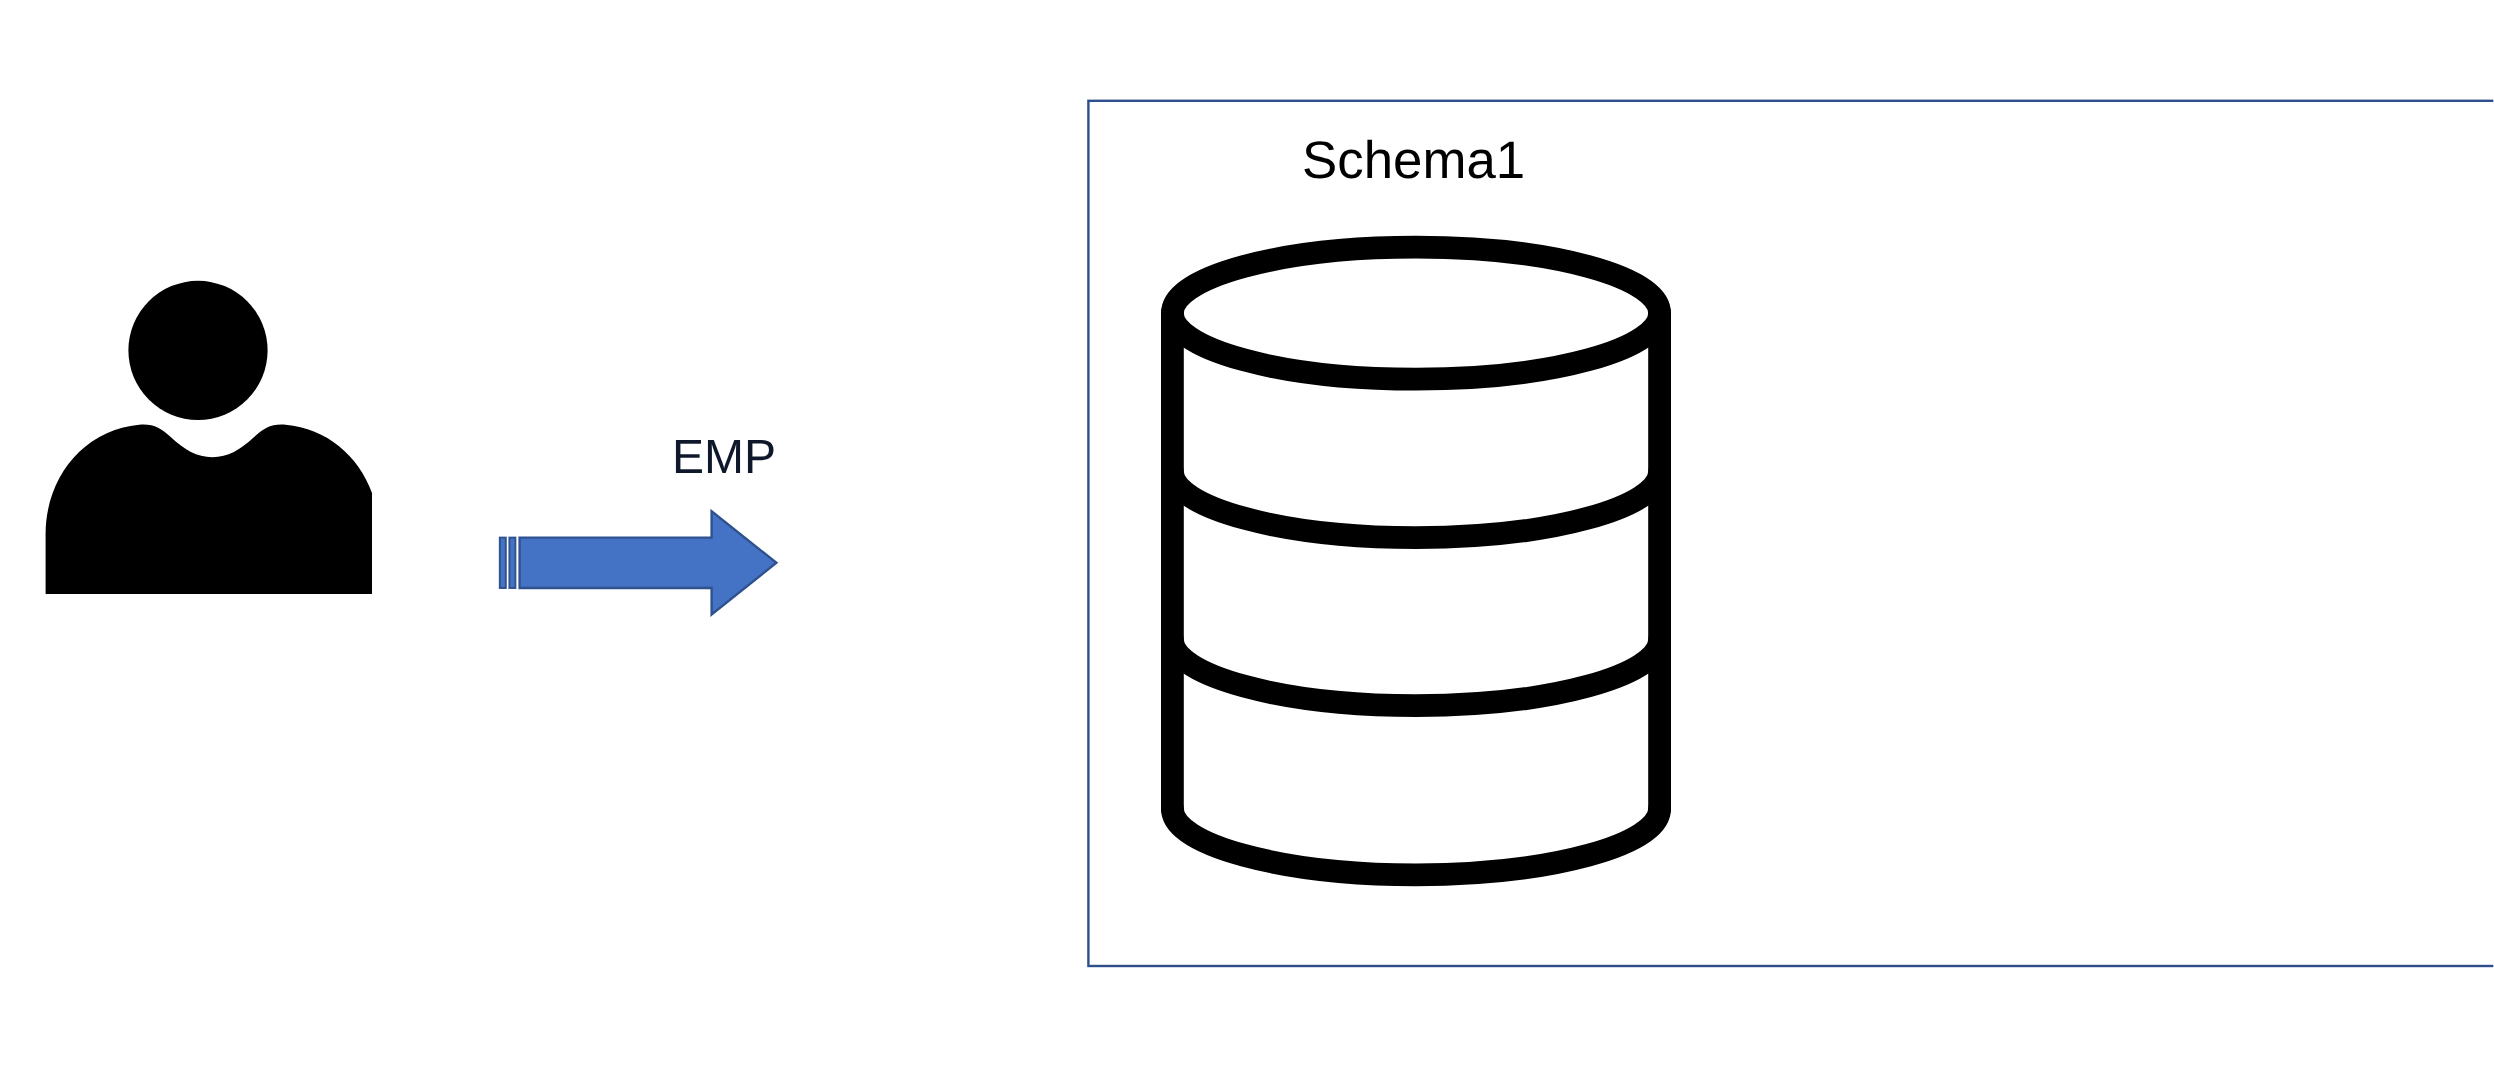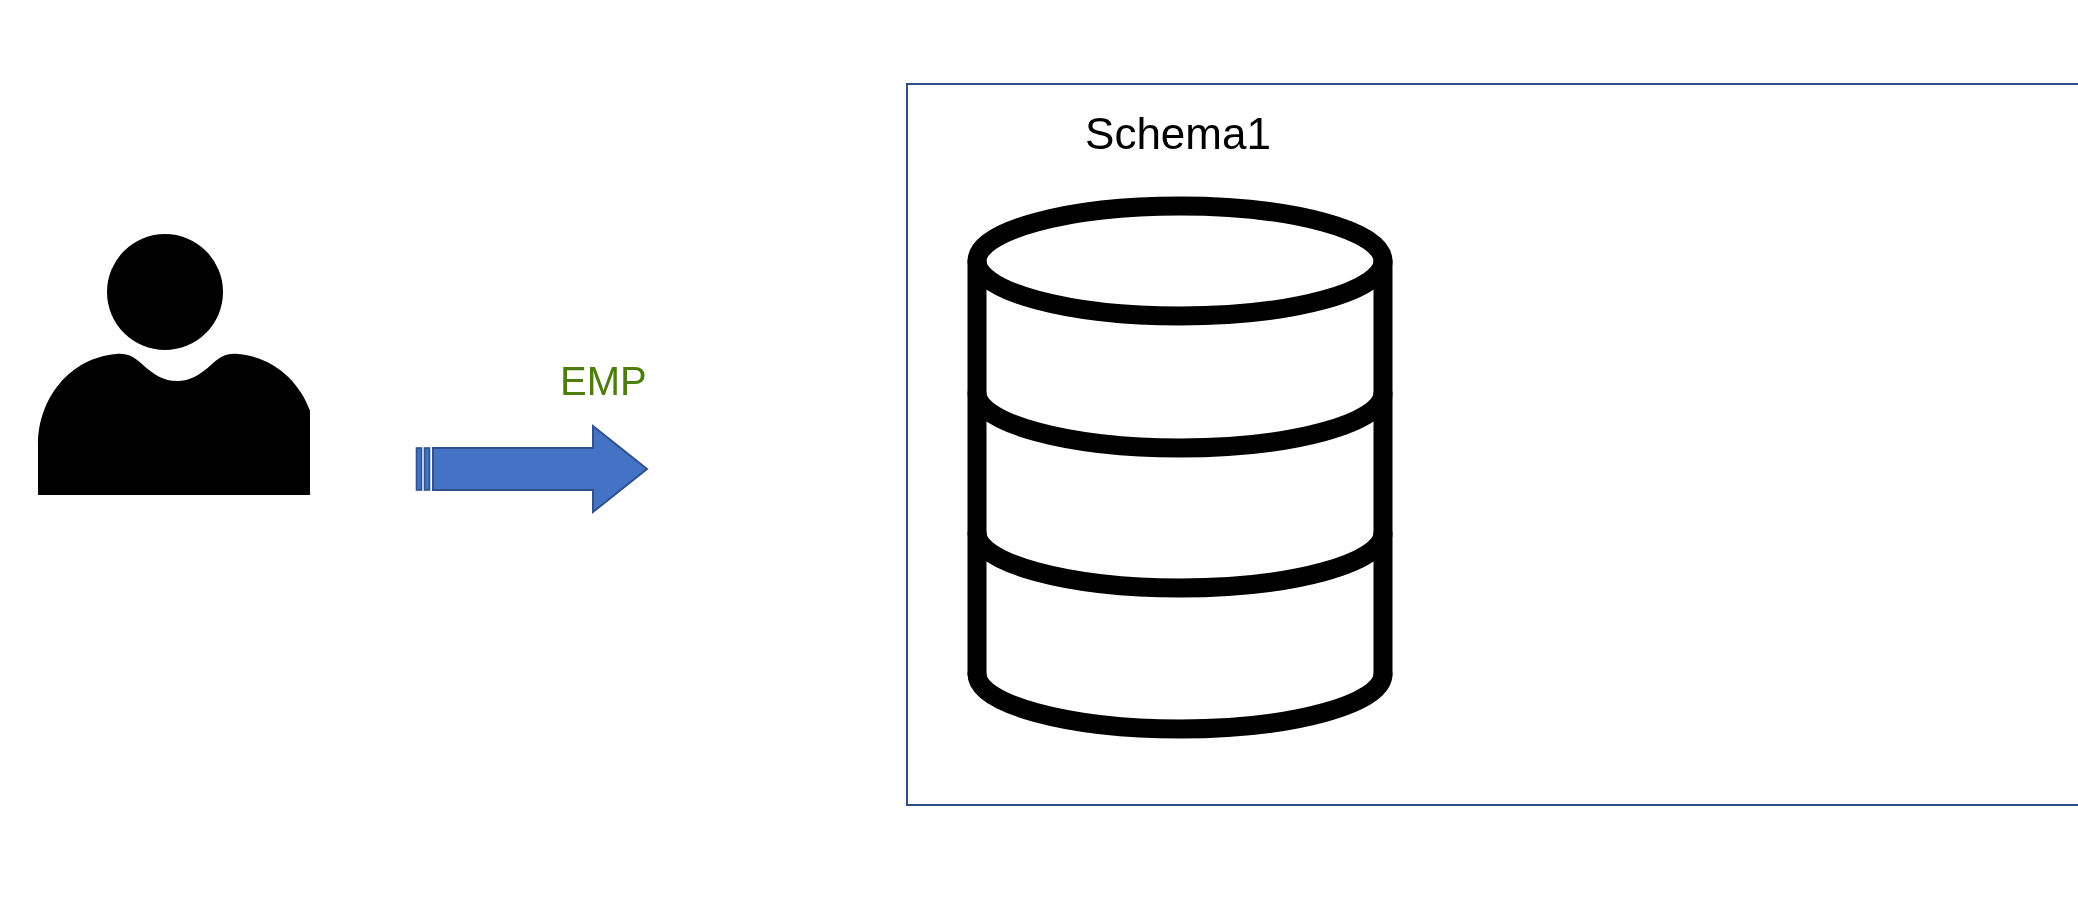--- a/index.html
+++ b/index.html
@@ -40,21 +40,21 @@
   #flow-arrow svg { display: block; width: 100%; height: 100%; }
 
   #arrow-label {
     position: absolute;
     left: 560px;
     top: 358px;
     width: 200px;
     text-align: left;
     font-size: 40px;
     line-height: 46px;
-    color: #4d7c0f;
+    color: #0f172a;
     white-space: nowrap;
   }
 
   
   #database-container {
     position: absolute;
     left: 906px;
     top: 83px;
     width: 1192px;
     height: 723px;

